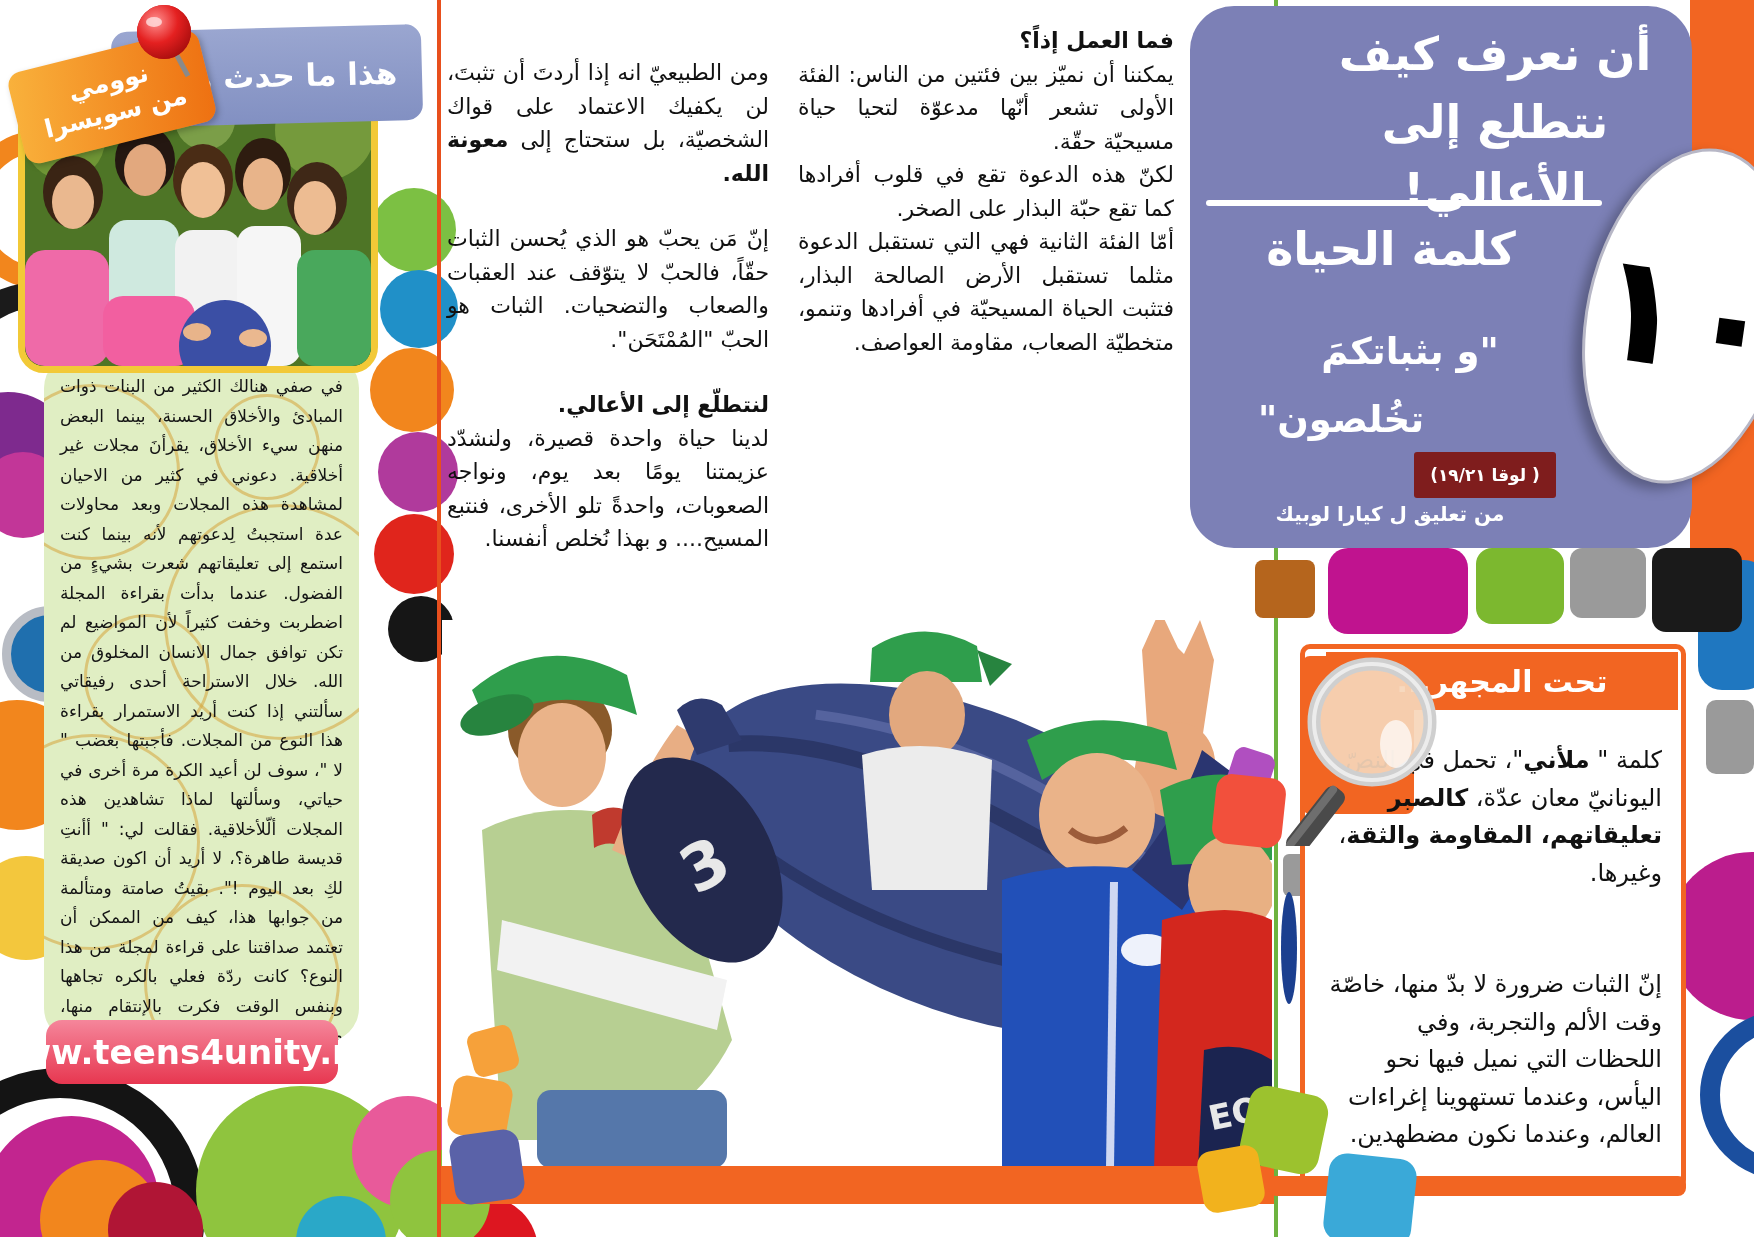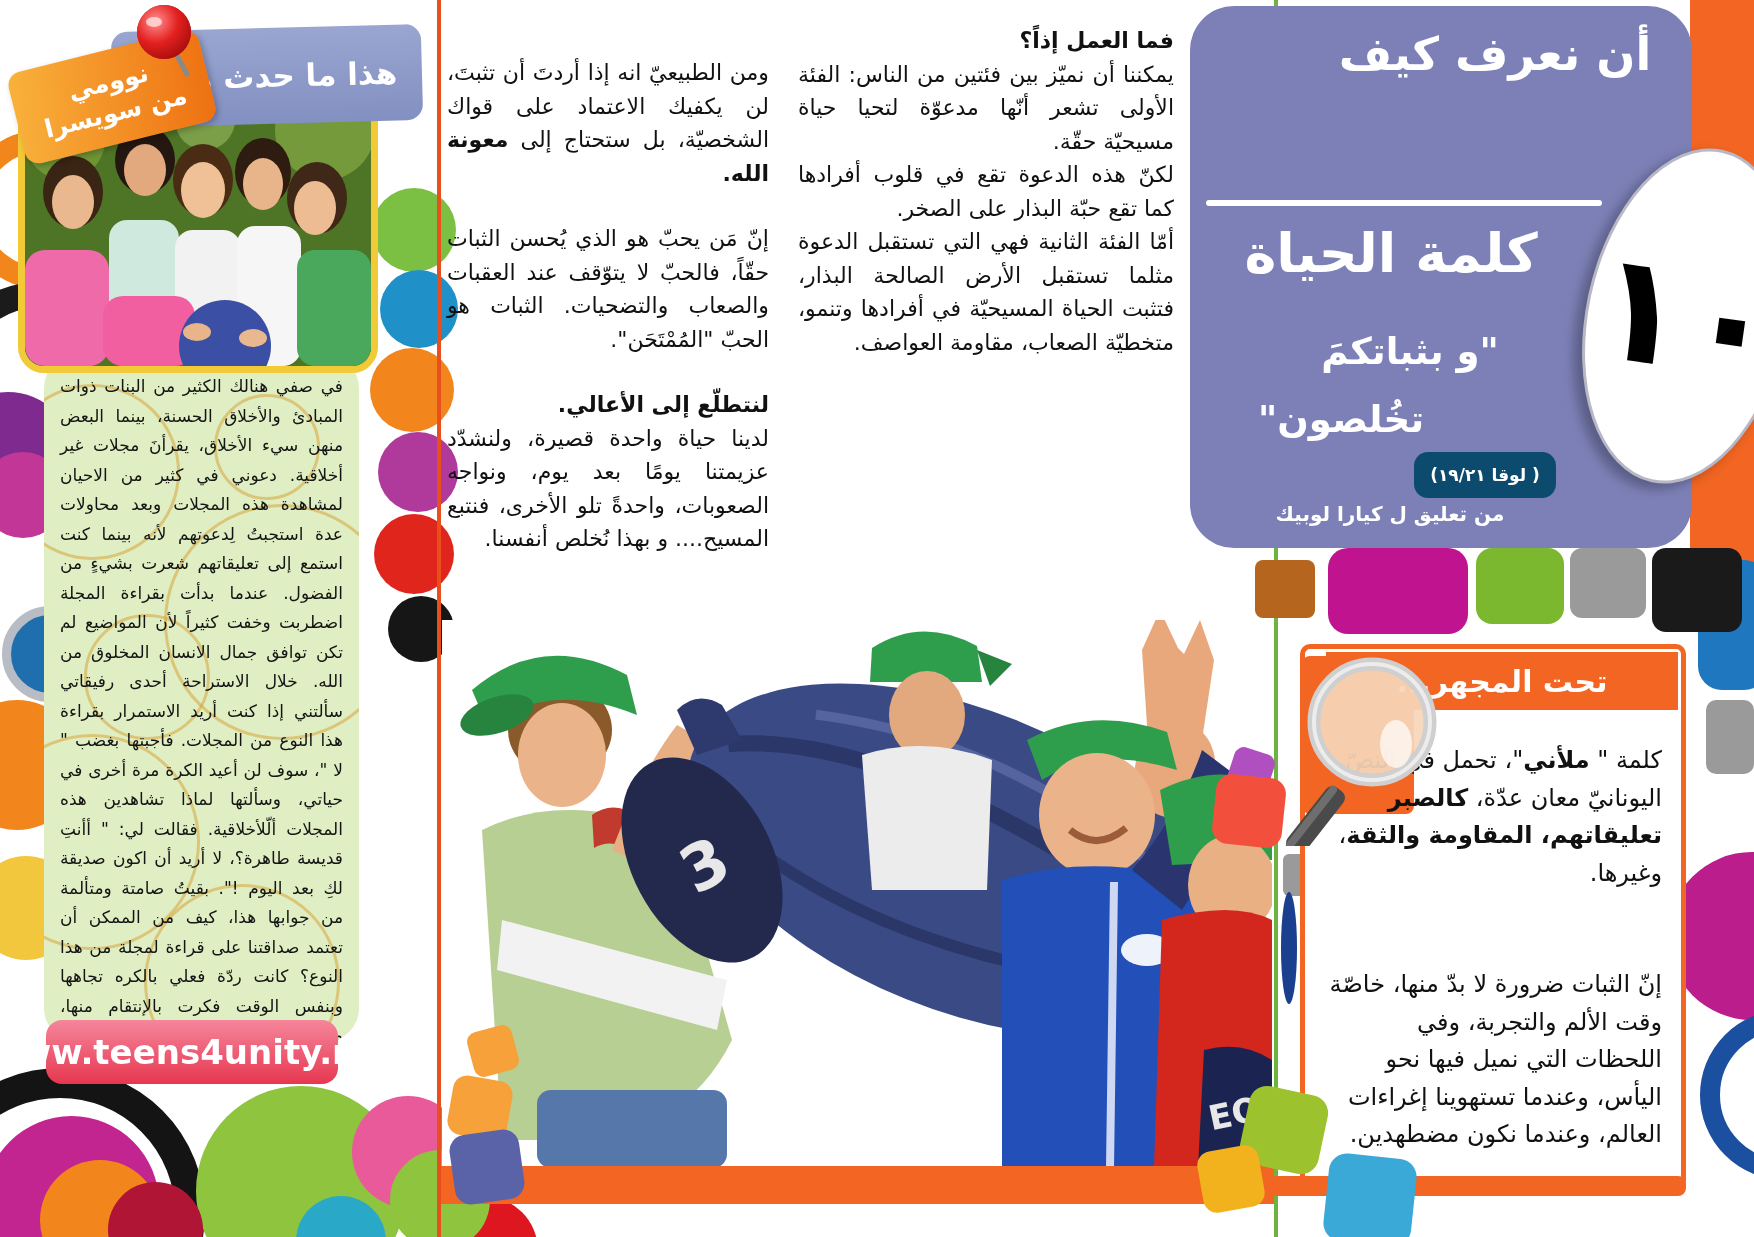--- a/index.html
+++ b/index.html
@@ -32,27 +32,27 @@
   .col p.gap{margin-bottom:32px;}
   b{font-weight:bold;}
   
   .purple-box{position:absolute;left:1190px;top:6px;width:502px;height:542px;border-radius:44px;
       background:#7c80b6;z-index:2;}
   .ptitle{position:absolute;left:1320px;top:20px;width:350px;text-align:center;color:#fff;
       font-weight:bold;font-size:46px;line-height:68px;z-index:3;}
   .pdivider{position:absolute;left:1206px;top:200px;width:396px;height:6px;background:#fff;
       border-radius:3px;z-index:2;}
   .plabel{position:absolute;left:1206px;top:222px;width:370px;text-align:center;color:#fff;
-      font-weight:bold;font-size:54px;z-index:2;}
+      font-weight:bold;font-size:46px;z-index:2;}
   .pquote1{position:absolute;left:1260px;top:330px;width:300px;text-align:center;color:#fff;
       font-weight:bold;font-size:37px;z-index:2;}
   .pquote2{position:absolute;left:1206px;top:398px;width:270px;text-align:center;color:#fff;
       font-weight:bold;font-size:37px;z-index:2;}
-  .verse-badge{position:absolute;left:1414px;top:452px;width:142px;height:46px;background:#0c4a6e;
-      border-radius:14px;color:#fff;font-weight:bold;font-size:17px;display:flex;align-items:center;
+  .verse-badge{position:absolute;left:1414px;top:452px;width:142px;height:46px;background:#7f1d1d;
+      border-radius:3px;color:#fff;font-weight:bold;font-size:17px;display:flex;align-items:center;
       justify-content:center;z-index:3;}
   .byline{position:absolute;left:1240px;top:502px;width:300px;text-align:center;color:#fff;
       font-weight:bold;font-size:20px;z-index:3;}
   .num-ellipse{position:absolute;left:1586px;top:146px;width:196px;height:334px;background:#fff;
       border:3px solid #b7b7c6;border-radius:50%;transform:rotate(12deg);z-index:3;
       box-shadow:-7px 7px 12px rgba(0,0,0,.28);display:flex;align-items:center;justify-content:center;}
   .num-ellipse span{font-size:150px;font-weight:bold;color:#000;transform:rotate(-4deg);}
   
   .micro-box{position:absolute;left:1300px;top:644px;width:386px;height:546px;background:#fff;
       border:5px solid #f26522;border-radius:10px;z-index:2;box-sizing:border-box;}
@@ -250,20 +250,21 @@
 
   <div class="sq" style="left:470px;top:1028px;width:46px;height:46px;background:#f6a13a;border-radius:10px;transform:rotate(-15deg);z-index:3;"></div>
   <div class="sq" style="left:450px;top:1078px;width:60px;height:60px;background:#f6a13a;border-radius:14px;transform:rotate(10deg);z-index:3;"></div>
   <div class="sq" style="left:452px;top:1132px;width:70px;height:70px;background:#5a62a8;border-radius:16px;transform:rotate(-8deg);z-index:3;"></div>
   <div class="sq" style="left:1230px;top:750px;width:42px;height:42px;background:#b04fc0;border-radius:10px;transform:rotate(18deg);z-index:3;"></div>
   <div class="sq" style="left:1214px;top:776px;width:70px;height:70px;background:#f2503c;border-radius:16px;transform:rotate(6deg);z-index:3;"></div>
 
   <div class="purple-box"></div>
   <div class="ptitle">
     <div>أن نعرف كيف</div>
+    <div>نتطلع إلى الأعالي!</div>
   </div>
   <div class="pdivider"></div>
   <div class="plabel">كلمة الحياة</div>
   <div class="pquote1">"و بثباتكمَ</div>
   <div class="pquote2">تخُلصون"</div>
   <div class="verse-badge">
     <span>( لوقا ١٩/٢١)</span>
   </div>
   <div class="byline">من تعليق ل كيارا لوبيك</div>
 

